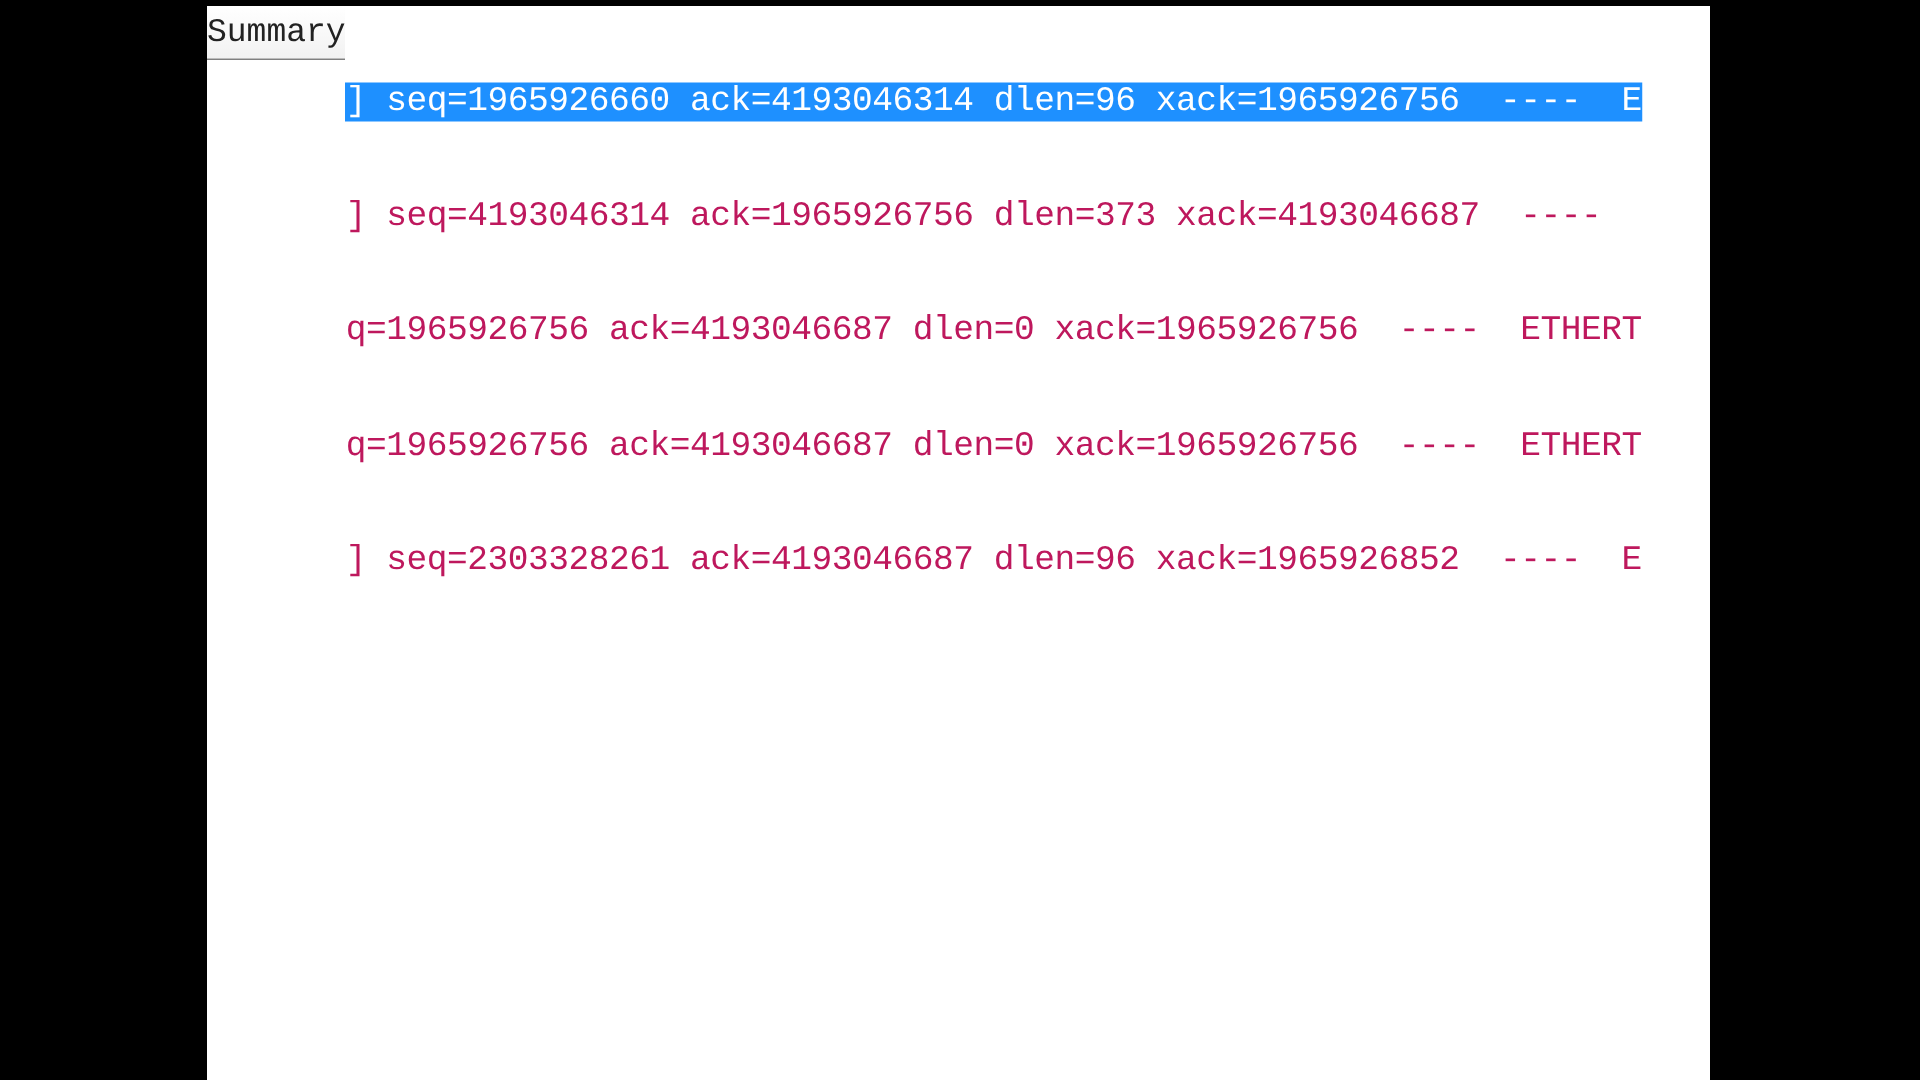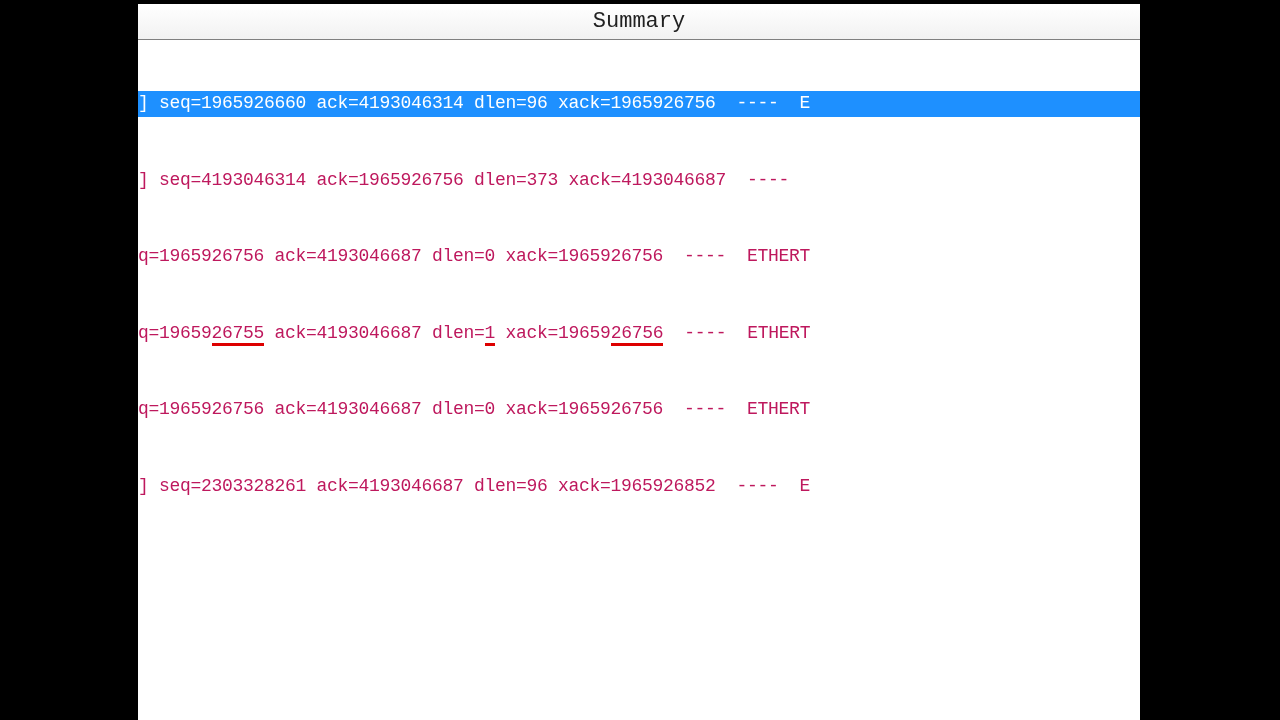--- a/index.html
+++ b/index.html
@@ -12,39 +12,39 @@
     overflow: hidden;
   }
   .app {
     position: absolute;
     left: 138px;
     top: 4px;
     width: 1002px;
     height: 716px;
     background: #fff;
     display: flex;
-    flex-direction: column;
+    flex-direction: row;
     box-sizing: border-box;
   }
   .header-row {
     height: 35px;
     line-height: 35px;
     background: linear-gradient(#fff, #f2f2f2);
     border-bottom: 1px solid #808080;
     text-align: center;
     font-size: 22px;
     color: #222;
   }
   .packet-pane {
     flex: 0 0 auto;
     position: relative;
     background: #fff;
   }
   .packet-list {
-    font-size: 18px;
+    font-size: 23px;
     line-height: 25.5px;
     white-space: pre;
     letter-spacing: -0.3px;
   }
   .pkt {
     padding-left: 0px;
     color: #be185d;
   }
   .pkt.selected {
     background: #1e90ff;
@@ -70,21 +70,20 @@
 
 <div class="app">
 
   <div class="header-row">Summary</div>
 
   <div class="packet-pane">
     <div class="packet-list">
       <div class="pkt selected">] seq=1965926660 ack=4193046314 dlen=96 xack=1965926756  ----  E</div>
       <div class="pkt">] seq=4193046314 ack=1965926756 dlen=373 xack=4193046687  ----</div>
       <div class="pkt">q=1965926756 ack=4193046687 dlen=0 xack=1965926756  ----  ETHERT</div>
-      <div class="pkt"><span>q=19659</span><span class="underline-red">26755</span><span> ack=4193046687 dlen=</span><span class="underline-red">1</span><span> xack=19659</span><span class="underline-red">26756</span><span>  ----  ETHERT</span></div>
       <div class="pkt">q=1965926756 ack=4193046687 dlen=0 xack=1965926756  ----  ETHERT</div>
       <div class="pkt">] seq=2303328261 ack=4193046687 dlen=96 xack=1965926852  ----  E</div>
     </div>
     <div class="blank-area"></div>
 
   </div>
 
   <div class="detail-pane">
     
   </div>

